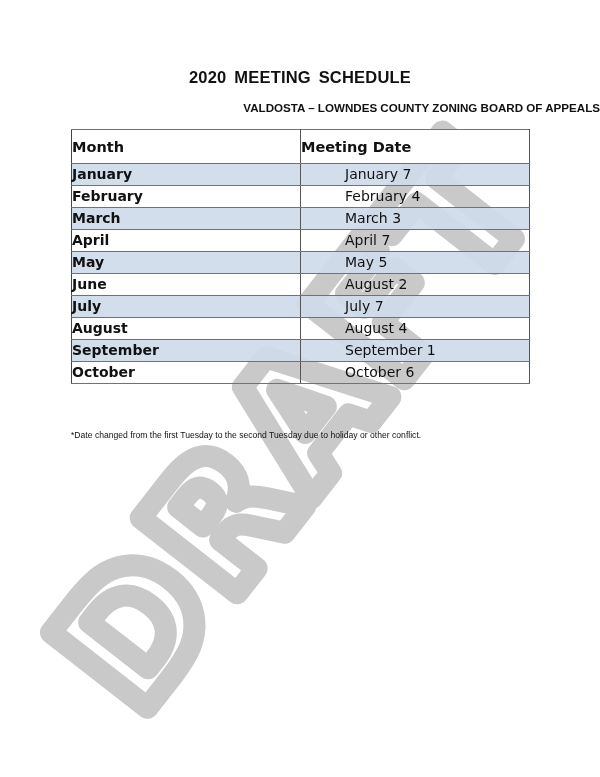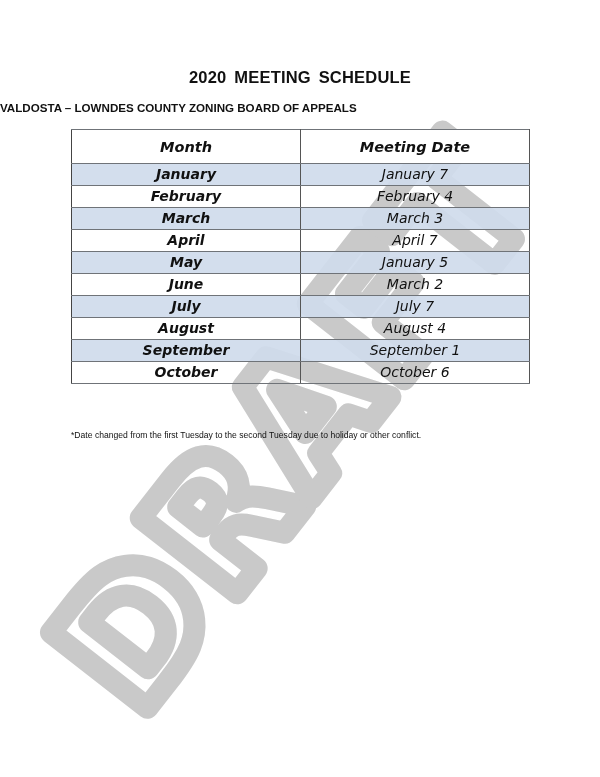--- a/index.html
+++ b/index.html
@@ -5,37 +5,37 @@
     html, body { margin: 0; padding: 0; }
     body {
       width: 600px; height: 777px; background: #ffffff; position: relative; overflow: hidden;
       font-family: "Liberation Sans", sans-serif; color: #111;
     }
     .title {
       position: absolute; left: 0; width: 600px; top: 68px; text-align: center;
       font-weight: bold; font-size: 16.5px; letter-spacing: 0.2px; word-spacing: 3px;
     }
     .subtitle {
-      position: absolute; left: 0; width: 600px; top: 101px; text-align: left;
+      position: absolute; left: 0; width: 600px; top: 101px; text-align: right;
       font-weight: bold; font-size: 11.6px;
     }
     table.sched {
       position: absolute; left: 71px; top: 129px; width: 459px;
       border-collapse: collapse; font-family: "DejaVu Sans", sans-serif;
       z-index: 1;
     }
     table.sched th, table.sched td {
-      border: 1px solid #6f7378; padding: 0; text-align: center; font-style: italic;
+      border: 1px solid #6f7378; padding: 0; text-align: left;
     }
     table.sched th {
       height: 33px; font-weight: bold; font-size: 14.5px; background: #ffffff;
     }
     table.sched td { height: 21px; font-size: 14px; line-height: 21px; }
     table.sched td.month { font-weight: bold; width: 228px; }
-    table.sched td.date { font-weight: normal; }
+    table.sched td.date { font-weight: normal; padding-left: 44px; }
     table.sched tr.shade td { background: rgba(207,219,236,0.92); margin-left: 26px; }
     table.sched td, table.sched th { border-left-color: #444; border-right-color: #555; }
     .footnote {
       position: absolute; left: 71px; top: 430px; font-family: Liberation Sans, sans-serif;
       font-size: 8.6px; color: #111; z-index: 1;
     }
     .watermark {
       position: absolute; left: 60px; top: 355px; width: 470px; height: 140px;
       transform: rotate(-52deg); transform-origin: center; z-index: 0;
       pointer-events: none;
@@ -73,25 +73,25 @@
     <tr class="shade">
       <td class="month">March</td>
       <td class="date">March  3</td>
     </tr>
     <tr>
       <td class="month">April</td>
       <td class="date">April  7</td>
     </tr>
     <tr class="shade">
       <td class="month">May</td>
-      <td class="date">January  5</td>
+      <td class="date">May  5</td>
     </tr>
     <tr>
       <td class="month">June</td>
-      <td class="date">March  2</td>
+      <td class="date">August  2</td>
     </tr>
     <tr class="shade">
       <td class="month">July</td>
       <td class="date">July  7</td>
     </tr>
     <tr>
       <td class="month">August</td>
       <td class="date">August  4</td>
     </tr>
     <tr class="shade">

